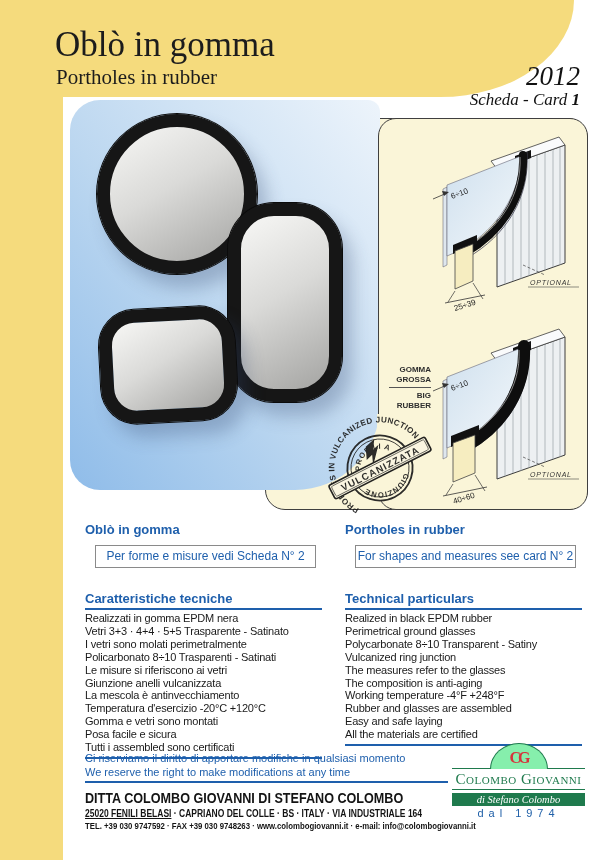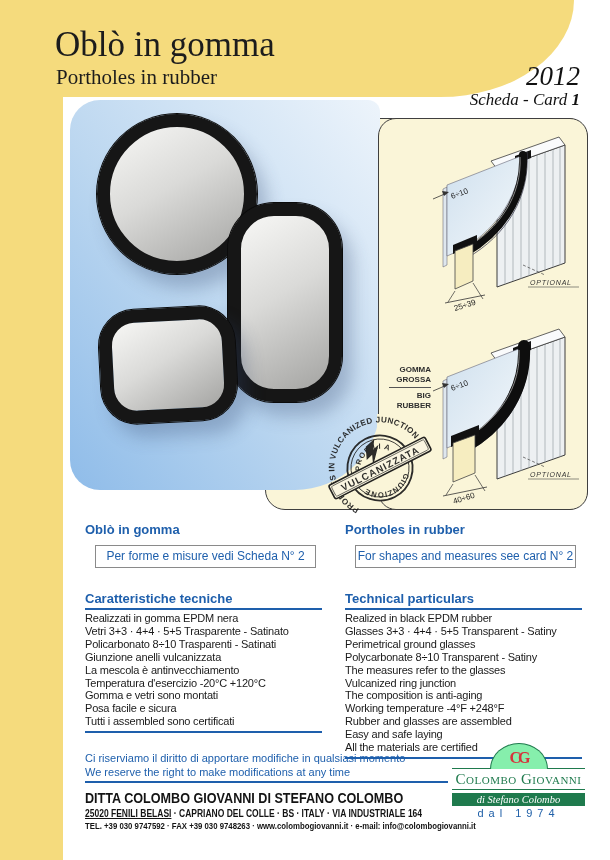--- a/index.html
+++ b/index.html
@@ -237,41 +237,42 @@
   </svg>
 </div>
 
 <div class="col col-it" data-name="column-italian">
   <h3 data-name="column-heading-it">Oblò in gomma</h3>
   <div class="note-box" data-name="reference-note-it">Per forme e misure vedi Scheda N° 2</div>
   <div class="list-title" data-name="list-title-it">Caratteristiche tecniche</div>
   <ul class="spec-list" data-name="spec-list-it">
     <li data-name="spec-item">Realizzati in gomma EPDM nera</li>
     <li data-name="spec-item">Vetri 3+3 · 4+4 · 5+5 Trasparente - Satinato</li>
+    <li data-name="spec-item">I vetri sono molati perimetralmente</li>
     <li data-name="spec-item">Policarbonato 8÷10 Trasparenti - Satinati</li>
+    <li data-name="spec-item">Le misure si riferiscono ai vetri</li>
     <li data-name="spec-item">Giunzione anelli vulcanizzata</li>
     <li data-name="spec-item">La mescola è antinvecchiamento</li>
     <li data-name="spec-item">Temperatura d'esercizio -20°C +120°C</li>
     <li data-name="spec-item">Gomma e vetri sono montati</li>
     <li data-name="spec-item">Posa facile e sicura</li>
     <li data-name="spec-item">Tutti i assembled sono certificati</li>
   </ul>
 </div>
 
 <div class="col col-en" data-name="column-english">
   <h3 data-name="column-heading-en">Portholes in rubber</h3>
   <div class="note-box" data-name="reference-note-en">For shapes and measures see card N° 2</div>
   <div class="list-title" data-name="list-title-en">Technical particulars</div>
   <ul class="spec-list" data-name="spec-list-en">
     <li data-name="spec-item">Realized in black EPDM rubber</li>
-    <li data-name="spec-item">Glasses 3+3 · 4+4 · 5+5 Transparent - Satiny</li>
     <li data-name="spec-item">Perimetrical ground glasses</li>
     <li data-name="spec-item">Polycarbonate 8÷10 Transparent - Satiny</li>
+    <li data-name="spec-item">Vulcanized ring junction</li>
     <li data-name="spec-item">The measures refer to the glasses</li>
-    <li data-name="spec-item">Vulcanized ring junction</li>
     <li data-name="spec-item">The composition is anti-aging</li>
     <li data-name="spec-item">Working temperature -4°F +248°F</li>
     <li data-name="spec-item">Rubber and glasses are assembled</li>
     <li data-name="spec-item">Easy and safe laying</li>
     <li data-name="spec-item">All the materials are certified</li>
   </ul>
 </div>
 
 <div class="disclaimer" data-name="disclaimer">
   <div data-name="disclaimer-it">Ci riserviamo il diritto di apportare modifiche in qualsiasi momento</div>

